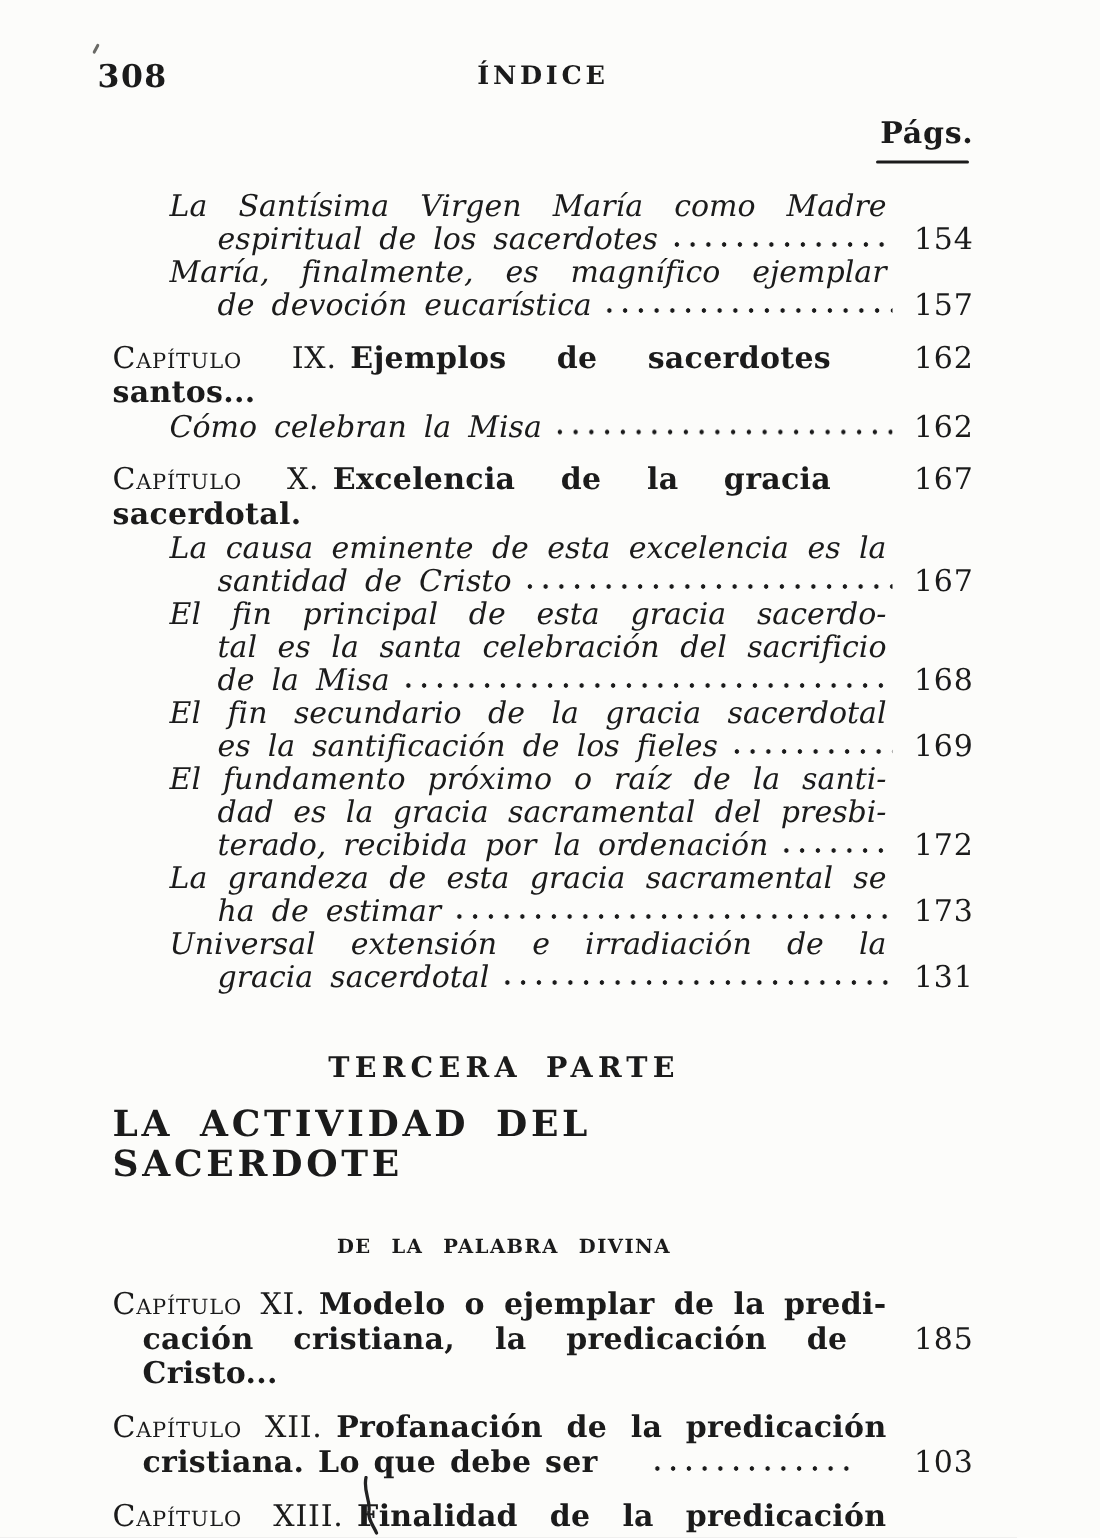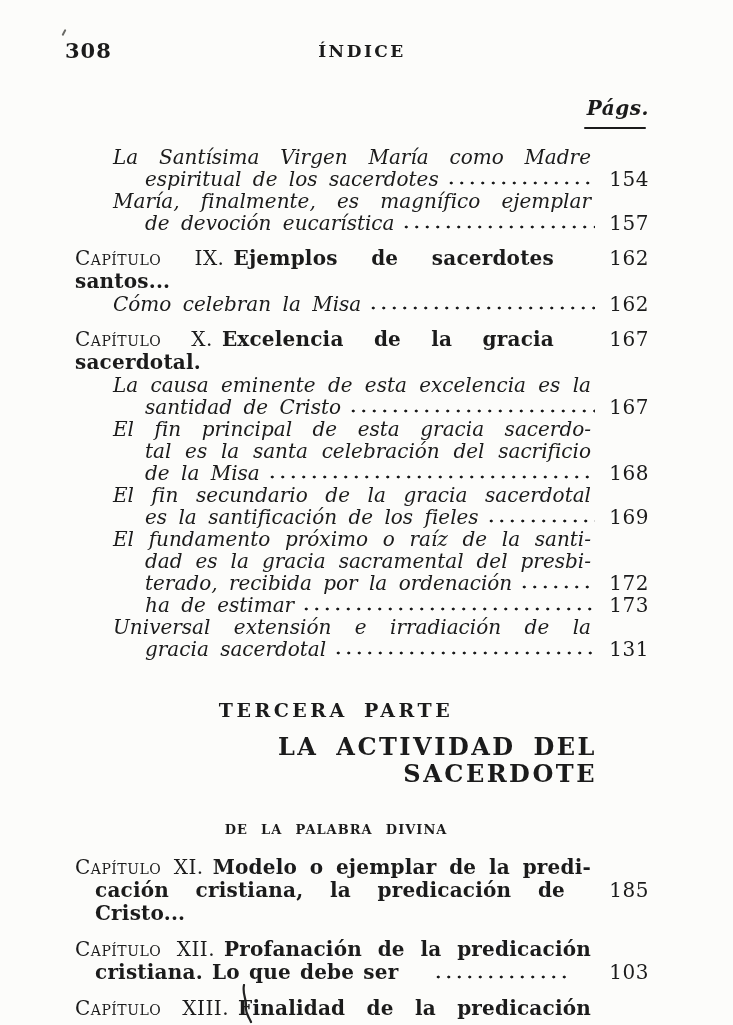--- a/index.html
+++ b/index.html
@@ -12,21 +12,21 @@
     color:#1b1b1b;
     font-family:"DejaVu Serif","Liberation Serif",serif;
     overflow:hidden;
     box-sizing:border-box;
     padding:38px 84px 0 75px;
   }
   
   .header{position:relative;height:26px;}
   .pageno{position:absolute;left:-10px;top:0;font-size:21px;font-weight:bold;letter-spacing:1px;}
   .indice{position:absolute;left:0;right:0;top:3px;text-align:center;font-size:17px;font-weight:bold;letter-spacing:2.5px;}
-  .pags-wrap{margin-top:32px;text-align:right;font-style:italic;}
+  .pags-wrap{margin-top:12px;text-align:right;}
   .pags{font-size:20px;font-weight:bold;letter-spacing:.5px;}
   .pags-rule{margin:7px 3px 0 auto;width:62px;height:2px;background:#1b1b1b;border-radius:1px;}
   
   .toc{margin-top:17px;}
   .row{display:flex;align-items:baseline;font-size:20px;}
   .row .t{white-space:pre;}
   .sub{font-style:italic;line-height:22px;word-spacing:5px;}
   .chap{line-height:23px;word-spacing:2px;}
   .ind1{padding-left:38px;}
   .ind2{padding-left:70px;}
@@ -36,21 +36,21 @@
   .bt{font-weight:bold;letter-spacing:.2px;}
   .pg{flex:none;width:46px;text-align:right;font-style:normal;font-weight:normal;letter-spacing:.5px;}
   .dots{flex:1 1 auto;align-self:flex-end;height:6px;margin:0 8px 4px 7px;
         background-image:radial-gradient(circle,#1a1a1a 1.3px,rgba(0,0,0,0) 1.7px);
         background-size:10.5px 6px;background-repeat:repeat-x;background-position:left bottom;}
   .grow{flex:1 1 auto;text-align:justify;text-align-last:justify;margin-right:10px;white-space:normal !important;}
   .just{display:block;text-align:justify;text-align-last:justify;padding-right:58px;}
   .just .t{white-space:normal;}
   
   .part-kicker{margin:39px 52px 12px 0;text-align:center;font-size:19px;font-weight:bold;letter-spacing:3.5px;word-spacing:6px;line-height:22px;}
-  .part-title{margin:9px 52px 0 0;text-align:right;font-size:24px;font-weight:bold;letter-spacing:2.5px;word-spacing:7px;line-height:27px;}
+  .part-title{margin:9px 52px 0 0;text-align:left;font-size:24px;font-weight:bold;letter-spacing:2.5px;word-spacing:7px;line-height:27px;}
   .section{margin:29px 52px 0 0;text-align:center;font-variant:small-caps;font-weight:bold;font-size:18px;line-height:23px;letter-spacing:1px;}
   .section .l1{word-spacing:11px;}
   .section .l2{word-spacing:6px;}
   
   .chapters{margin-top:17px;}
   
   .artifact-stroke{position:absolute;left:240px;top:984px;}
   .artifact-tick{position:absolute;left:63px;top:29px;width:2px;height:7px;background:#6a6a66;transform:rotate(28deg);border-radius:1px;}
 </style>
 </head>
@@ -115,20 +115,21 @@
         <span class="dots"></span>
         <span class="pg">169</span>
       </div>
       <div class="row sub ind1 just"><span class="t"><span>El fundamento próximo o raíz de la santi-</span></span></div>
       <div class="row sub ind2 just"><span class="t"><span>dad es la gracia sacramental del presbi-</span></span></div>
       <div class="row sub ind2">
         <span class="t"><span>terado, recibida por la ordenación</span></span>
         <span class="dots"></span>
         <span class="pg">172</span>
       </div>
+      <div class="row sub ind1 just"><span class="t"><span>La grandeza de esta gracia sacramental se</span></span></div>
       <div class="row sub ind2">
         <span class="t"><span>ha de estimar</span></span>
         <span class="dots"></span>
         <span class="pg">173</span>
       </div>
       <div class="row sub ind1 just"><span class="t"><span>Universal extensión e irradiación de la</span></span></div>
       <div class="row sub ind2">
         <span class="t"><span>gracia sacerdotal</span></span>
         <span class="dots"></span>
         <span class="pg">131</span>

